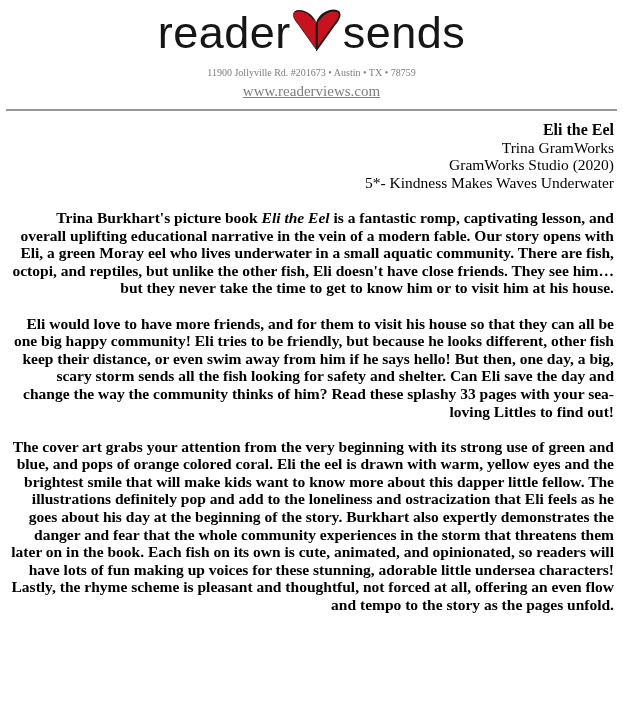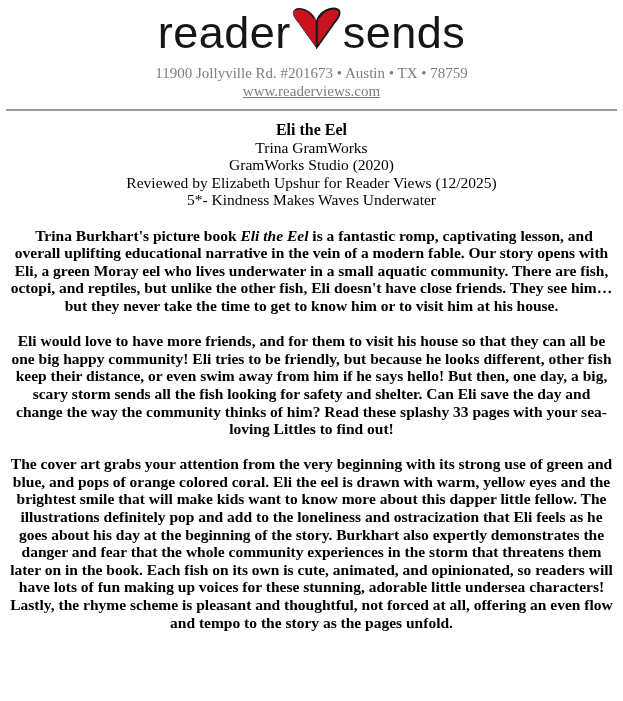--- a/index.html
+++ b/index.html
@@ -11,39 +11,40 @@
     color: #000000;
     overflow: hidden;
   }
   .page { width: 623px; height: 701px; position: relative; }
 
   
   .masthead { text-align: center; padding-top: 7px; }
   .logo {
     height: 52px;
     display: flex;
+    align-items: flex-end;
     justify-content: center;
   }
   .logo-part {
     font-family: "Liberation Sans", sans-serif;
     font-size: 45px;
     line-height: 52px;
     color: #161616;
     letter-spacing: 0.5px;
     white-space: pre;
   }
   .logo-v {
     width: 57px;
     height: 42px;
     margin: 0 -2px 8px -3px;
     flex: 0 0 auto;
   }
   .address {
     margin-top: 5px;
-    font-size: 15px;
+    font-size: 10px;
     line-height: 18px;
     color: #7e7e7e;
   }
   .site-link-row { margin-top: 0; }
   .site-link {
     font-size: 15px;
     line-height: 17px;
     color: #7e7e7e;
     text-decoration: underline;
     cursor: pointer;
@@ -52,21 +53,21 @@
     height: 2px;
     background: #989898;
     margin: 9px 6px 0 6px;
   }
 
   
   .doc {
     padding: 10px 9px 0 9px;
     font-size: 15.5px;
     line-height: 17.6px;
-    text-align: center;
+    text-align: right;
   }
   .meta div { margin: 0; }
   .book-title { font-weight: bold; font-size: 16px; }
   .doc p { margin: 17.6px 0 0 0; font-weight: bold; }
   .doc p.first-para { text-indent: 5px; }
   .doc em { font-style: italic; }
 </style>
 </head>
 <body>
 
@@ -92,21 +93,20 @@
     </div>
   </header>
 
   <div class="rule"></div>
 
   <main class="doc">
     <section class="meta">
       <div class="book-title">Eli the Eel</div>
       <div>Trina GramWorks</div>
       <div>GramWorks Studio (2020)</div>
-      <div>Reviewed by Elizabeth Upshur for Reader Views (12/2025)</div>
       <div>5*- Kindness Makes Waves Underwater</div>
     </section>
 
     <p class="first-para"><span>Trina Burkhart's picture book </span><em>Eli the Eel</em><span> is a fantastic romp, captivating lesson, and overall uplifting educational narrative in the vein of a modern fable. Our story opens with Eli, a green Moray eel who lives underwater in a small aquatic community. There are fish, octopi, and reptiles, but unlike the other fish, Eli doesn't have close friends. They see him…but they never take the time to get to know him or to visit him at his house.</span></p>
     <p><span>Eli would love to have more friends, and for them to visit his house so that they can all be one big happy community! Eli tries to be friendly, but because he looks different, other fish keep their distance, or even swim away from him if he says hello! But then, one day, a big, scary storm sends all the fish looking for safety and shelter. Can Eli save the day and change the way the community thinks of him? Read these splashy 33 pages with your sea-loving Littles to find out!</span></p>
     <p><span>The cover art grabs your attention from the very beginning with its strong use of green and blue, and pops of orange colored coral. Eli the eel is drawn with warm, yellow eyes and the brightest smile that will make kids want to know more about this dapper little fellow. The illustrations definitely pop and add to the loneliness and ostracization that Eli feels as he goes about his day at the beginning of the story. Burkhart also expertly demonstrates the danger and fear that the whole community experiences in the storm that threatens them later on in the book. Each fish on its own is cute, animated, and opinionated, so readers will have lots of fun making up voices for these stunning, adorable little undersea characters! Lastly, the rhyme scheme is pleasant and thoughtful, not forced at all, offering an even flow and tempo to the story as the pages unfold.</span></p>
   </main>
 
 </div>
 

